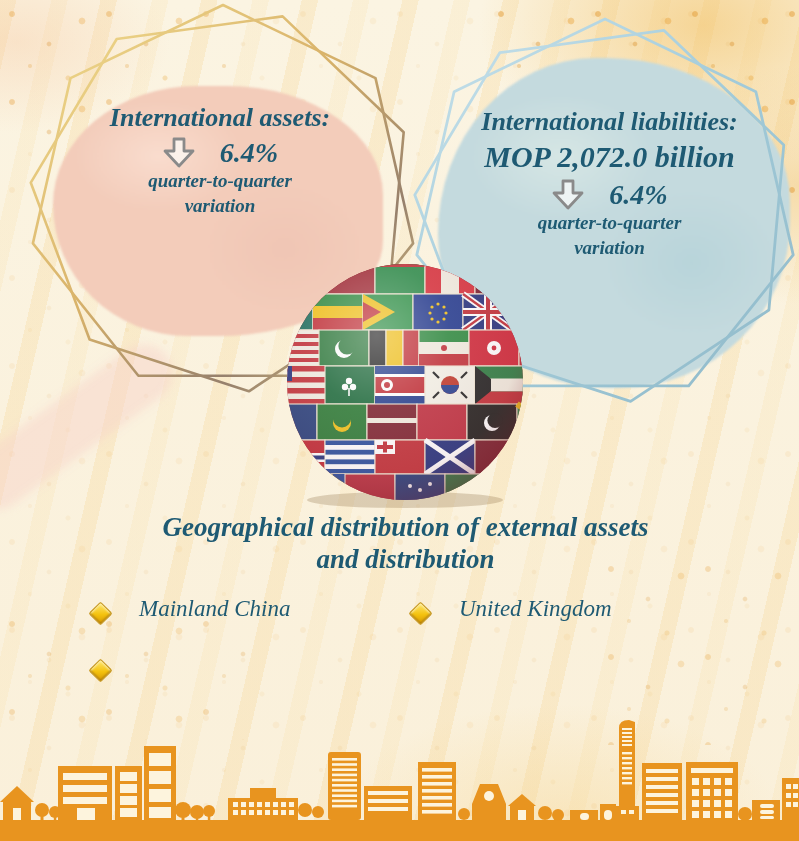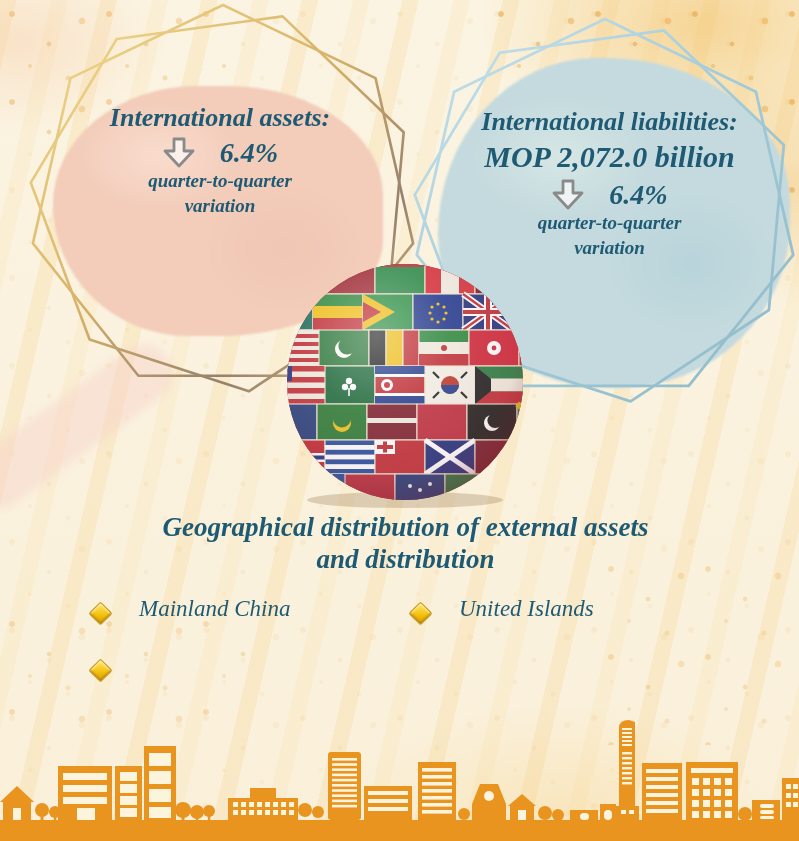--- a/index.html
+++ b/index.html
@@ -363,21 +363,21 @@
         <span class="diamond"></span>
         <span class="region-label">Mainland China</span>
       </div>
     <div class="region-item">
         <span class="diamond"></span>
       </div>
   </div>
   <div class="regions-col col-right">
     <div class="region-item">
         <span class="diamond"></span>
-        <span class="region-label">United Islands</span>
+        <span class="region-label">United Kingdom</span>
       </div>
   </div>
 
   <svg class="skyline" width="799" height="121" viewBox="0 0 799 121">
     <g fill="#e8941f">
       <rect x="0" y="100" width="799" height="21"></rect>
 
       <polygon points="0,82 17,66 34,82"></polygon>
         <rect x="3" y="82" width="28" height="18"></rect>
       <rect x="13" y="88" width="8" height="12" fill="#fdf4dd"></rect>

